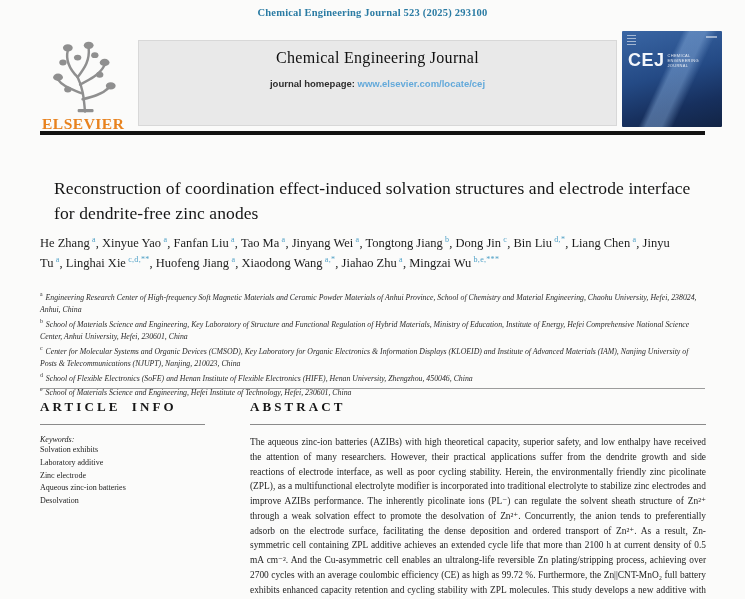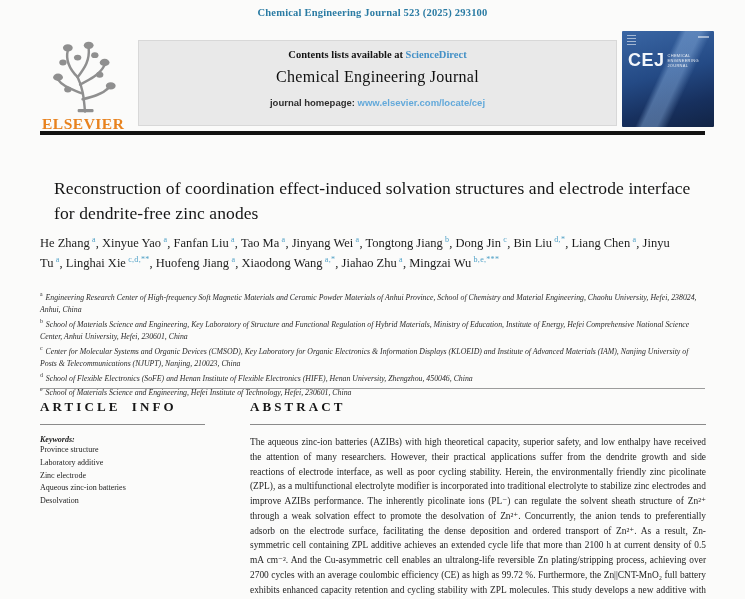--- a/index.html
+++ b/index.html
@@ -25,21 +25,21 @@
   .contents-line{margin-top:8px;font-size:10.5px;font-weight:bold;color:#141414;}
   .contents-line .sd-link{color:#4390c6;cursor:pointer;}
   .journal-title{font-size:16px;color:#0f0f0f;margin-top:8px;letter-spacing:.3px;}
   .homepage-line{
     margin-top:11px;font-family:"Liberation Sans","DejaVu Sans",sans-serif;
     font-size:9.5px;font-weight:bold;color:#2e2e2e;
   }
   .homepage-line .hp-link{color:#63a9da;font-weight:bold;cursor:pointer;}
   
   .cover{
-    position:absolute;left:622px;top:31px;width:92px;height:96px;overflow:hidden;
+    position:absolute;left:622px;top:31px;width:100px;height:96px;overflow:hidden;
     background:
       linear-gradient(115deg, rgba(255,255,255,0) 42%, rgba(142,180,226,.45) 47%, rgba(142,180,226,.45) 58%, rgba(255,255,255,0) 66%),
       linear-gradient(165deg,#3a66a4 0%,#244a85 45%,#17305e 75%,#122445 100%);
     border-radius:1px;
   }
   .cover-marks{
     position:absolute;top:4px;left:5px;width:9px;height:11px;
     background:repeating-linear-gradient(rgba(255,255,255,.55) 0 1px, transparent 1px 3px);
   }
   .cover-issue{position:absolute;top:5px;right:5px;width:11px;height:2px;background:rgba(255,255,255,.5);}
@@ -70,21 +70,21 @@
   .affiliation sup{font-size:5.8px;color:#2a2a2a;font-style:normal;margin-right:1px;}
   .thin-rule{position:absolute;left:40px;top:388px;width:665px;height:1px;background:#9c9c9c;}
   
   .col-left{position:absolute;left:40px;top:399px;width:172px;}
   .col-right{position:absolute;left:250px;top:399px;width:456px;}
   .section-heading{
     font-size:13px;font-weight:bold;letter-spacing:3.1px;color:#161616;white-space:nowrap;
   }
   .heading-rule{height:1px;background:#8a8a8a;margin-top:9px;}
   .col-left .heading-rule{width:165px;}
-  .keywords-label{font-size:8px;font-style:italic;margin-top:10px;color:#222;font-weight:bold;}
+  .keywords-label{font-size:8px;font-style:italic;margin-top:10px;color:#222;}
   .keyword{font-size:8px;line-height:1.6;color:#222;}
   .abstract-text{
     margin:10px 0 0 0;font-size:9.4px;line-height:1.57;text-align:justify;color:#1e1e1e;
   }
 </style>
 </head>
 <body>
 
 <div class="citation">Chemical Engineering Journal 523 (2025) 293100</div>
 
@@ -109,24 +109,20 @@
       <ellipse cx="12" cy="20" rx="3" ry="2.4"></ellipse>
       <ellipse cx="42" cy="30" rx="3" ry="2.4"></ellipse>
       <ellipse cx="16" cy="42" rx="3" ry="2.4"></ellipse>
       <rect x="24" y="58" width="13" height="2.5" rx="1"></rect>
     </g>
   </svg>
   <div class="elsevier-word">ELSEVIER</div>
 </div>
 
 <div class="masthead">
-  <div class="contents-line">
-    <span>Contents lists available at</span>
-    <span class="sd-link">ScienceDirect</span>
-  </div>
   <div class="journal-title">Chemical Engineering Journal</div>
   <div class="homepage-line">
     <span>journal homepage:</span>
     <span class="hp-link">www.elsevier.com/locate/cej</span>
   </div>
 </div>
 
 <div class="cover">
   <div class="cover-marks"></div>
   <div class="cover-issue"></div>
@@ -154,21 +150,21 @@
     <div class="affiliation"><sup>e</sup> School of Materials Science and Engineering, Hefei Institute of Technology, Hefei, 230601, China</div>
   </div>
 
 <div class="thin-rule"></div>
 
 <div class="col-left">
   <div class="section-heading" style="letter-spacing: 3.1px; word-spacing: 5px;">ARTICLE INFO</div>
   <div class="heading-rule"></div>
   <div class="keywords-label">Keywords:</div>
   <div>
-      <div class="keyword">Province structure</div>
+      <div class="keyword">Solvation exhibits</div>
       <div class="keyword">Laboratory additive</div>
       <div class="keyword">Zinc electrode</div>
       <div class="keyword">Aqueous zinc-ion batteries</div>
       <div class="keyword">Desolvation</div>
     </div>
 </div>
 
 <div class="col-right">
   <div class="section-heading" style="letter-spacing: 3.1px; word-spacing: 5px;">ABSTRACT</div>
   <div class="heading-rule"></div>

